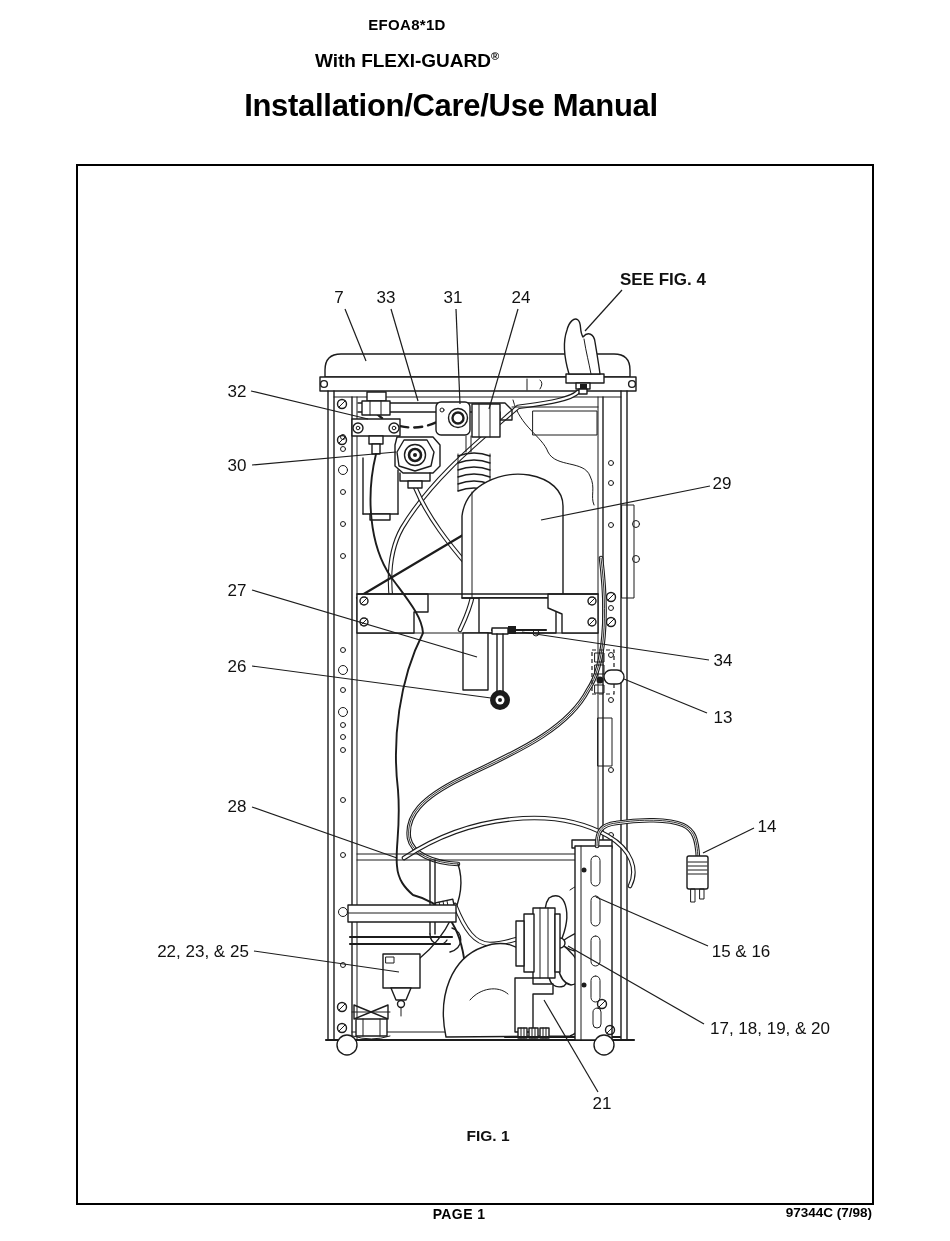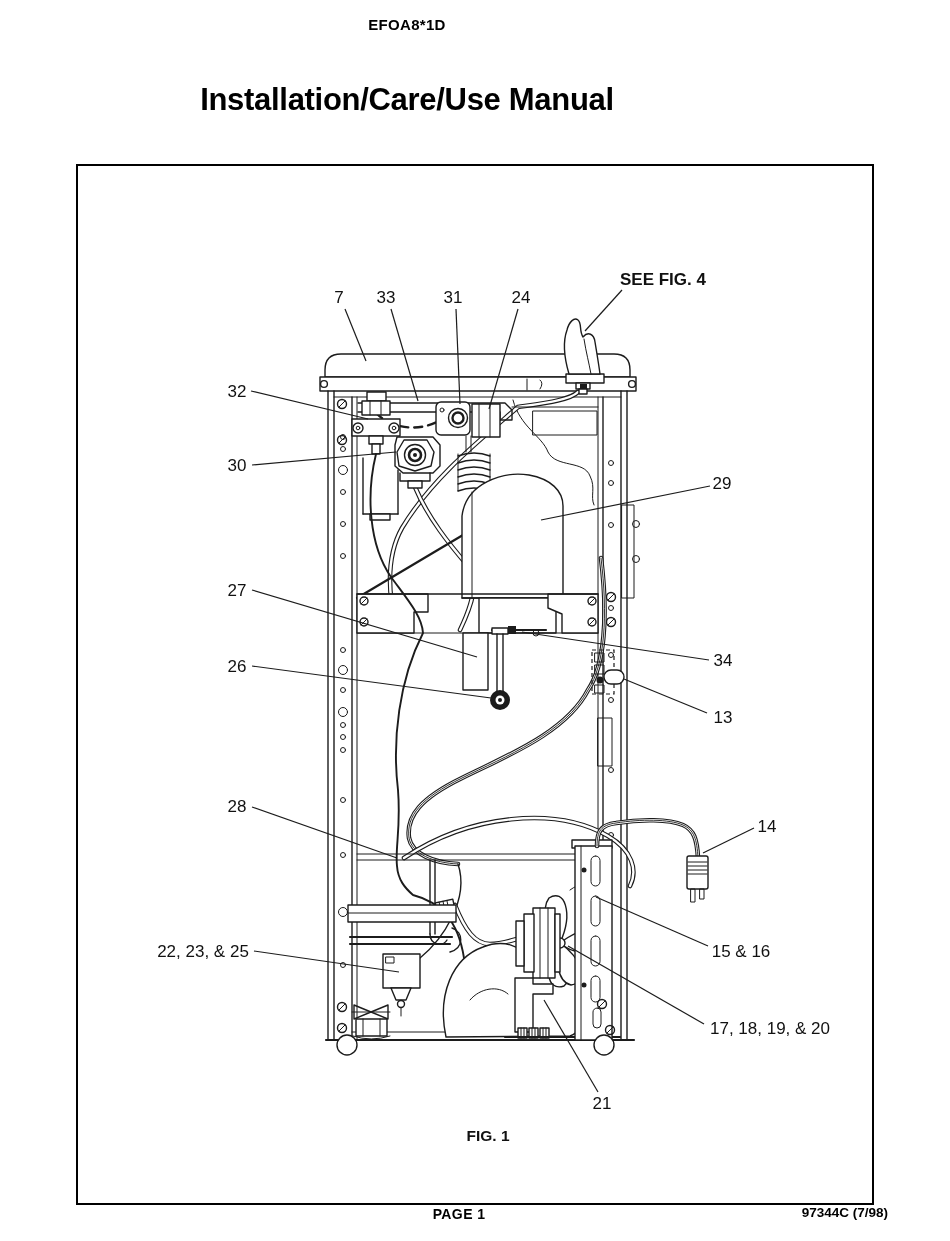--- a/index.html
+++ b/index.html
@@ -2,28 +2,28 @@
 <html><head>
 <meta charset="utf-8">
 <style>
   html,body{margin:0;padding:0;background:#ffffff;}
   #page{position:relative;width:950px;height:1241px;background:#ffffff;overflow:hidden;
         font-family:"Liberation Sans",sans-serif;color:#000;}
   .hline{position:absolute;left:0;width:814px;text-align:center;white-space:nowrap;}
   #model-line{top:16px;font-size:15px;font-weight:bold;letter-spacing:.3px;}
   #with-line{top:50px;font-size:19px;font-weight:bold;}
   #with-line sup{font-size:11px;}
-  #title-line{top:82px;font-size:31px;font-weight:bold;letter-spacing:-.3px;}
+  #title-line{top:88px;font-size:31px;font-weight:bold;letter-spacing:-.3px;padding-left:44px;}
   #refrig-line{top:126px;font-size:20.5px;letter-spacing:.3px;}
   #figure-box{position:absolute;left:76px;top:164px;width:794px;height:1037px;
               border:2px solid #000;background:#fff;}
   #figure-box svg{display:block;width:100%;height:100%;}
   #footer-page{position:absolute;left:60px;top:1206px;width:798px;text-align:center;
                font-size:14px;font-weight:bold;letter-spacing:.4px;}
-  #footer-doc{position:absolute;right:62px;top:1205px;font-size:13.5px;font-weight:bold;text-align:right;}
+  #footer-doc{position:absolute;right:78px;top:1205px;font-size:13.5px;font-weight:bold;text-align:right;}
   
   .ln{fill:none;stroke:#1c1c1c;stroke-width:1.4;stroke-linecap:round;stroke-linejoin:round;}
   .thin{stroke-width:1;}
   .th2{stroke-width:2.2;}
   .wf{fill:#ffffff;stroke:#1c1c1c;stroke-width:1.4;stroke-linejoin:round;}
   .blk{fill:#1c1c1c;stroke:none;}
   .dash{stroke-dasharray:8 6;stroke-width:2.4;}
   .dashbox{stroke-dasharray:4 3;stroke-width:1.2;fill:none;stroke:#1c1c1c;}
   .tube-o{fill:none;stroke:#1c1c1c;stroke-width:4.6;stroke-linecap:round;}
   .tube-i{fill:none;stroke:#ffffff;stroke-width:2.4;stroke-linecap:round;}
@@ -33,20 +33,21 @@
   .co{font:17px "Liberation Sans",sans-serif;fill:#111;}
   .cob{font-weight:bold;}
   .cap{font:bold 15.5px "Liberation Sans",sans-serif;fill:#111;}
 </style>
 </head>
 <body>
 
 <div id="page">
 
   <div class="hline" id="model-line">EFOA8*1D</div>
+  <div class="hline" id="with-line"><span>With FLEXI-GUARD</span><sup>®</sup></div>
   <div class="hline" id="title-line">Installation/Care/Use Manual</div>
 
   <div id="figure-box">
     <svg viewBox="78 166 794 1037" preserveAspectRatio="none">
 
       <g>
 
         <path class="wf" d="M325,377 L325,370 Q325,354 341,354 L614,354 Q630,354 630,370 L630,377 Z"></path>
         <rect class="wf" x="320" y="377" width="316" height="14"></rect>
         <circle class="ln" cx="324" cy="384" r="3.4"></circle>

